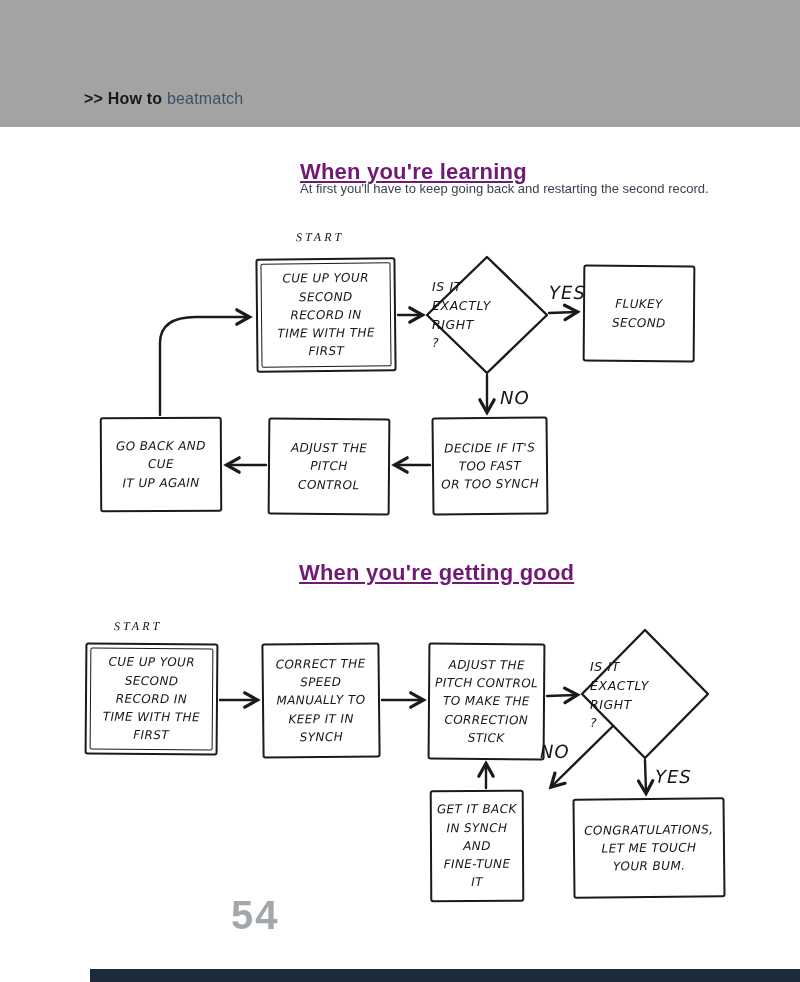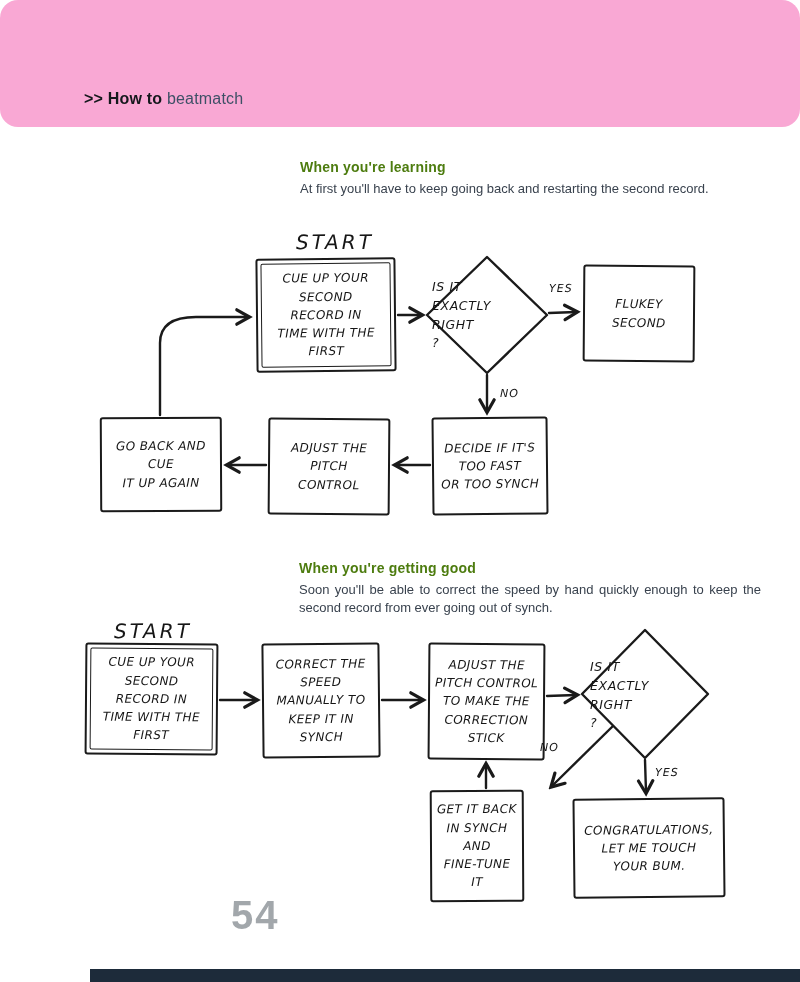--- a/index.html
+++ b/index.html
@@ -6,34 +6,33 @@
   html,body { background:#ffffff; }
   .page {
     position:relative; width:800px; height:982px; margin:0 auto;
     background:#ffffff; overflow:hidden;
     font-family:"Liberation Sans", sans-serif;
   }
 
   
   .header-bar {
     position:absolute; left:0; top:0; width:800px; height:127px;
-    background:#f9a8d4;
-    border-radius:18px;
+    background:#a3a3a3;
   }
   .header-line {
     position:absolute; left:84px; top:90px; font-size:16px; letter-spacing:0.2px;
     color:#15181c; white-space:nowrap;
   }
   .header-line .eyebrow { font-weight:bold; color:#15181c; }
   .header-line .title   { font-weight:normal; color:#3e5066; }
 
   
   .section-heading {
-    position:absolute; font-size:14px; font-weight:bold; color:#4d7c0f;
-    letter-spacing:0.2px; white-space:nowrap;
+    position:absolute; font-size:22px; font-weight:bold; color:#701a75;
+    letter-spacing:0.2px; white-space:nowrap;text-decoration:underline;
   }
   .section-body {
     position:absolute; font-size:13px; line-height:1.42; color:#39424e;
     text-align:justify;
   }
   .h1 { left:300px; top:159px; }
   .b1 { left:300px; top:180px; width:424px; }
   .h2 { left:299px; top:560px; }
   .b2 { left:299px; top:581px; width:462px; }
 
@@ -57,24 +56,24 @@
   }
   .hbox.double::after {
     content:""; position:absolute; inset:3px;
     border:1.5px solid #1a1a1a; border-radius:2px; pointer-events:none;
   }
   .diamond-label {
     position:absolute; white-space:pre-line;
     font-size:12.5px; line-height:1.5; letter-spacing:0.6px;
   }
   .start-label {
-    position:absolute; font-size:20px; letter-spacing:3px; white-space:nowrap;
+    position:absolute; font-size:12px; letter-spacing:3px; white-space:nowrap;font-family:Liberation Serif, serif;
   }
   .edge-label {
-    position:absolute; font-size:11px; letter-spacing:1px; white-space:nowrap;
+    position:absolute; font-size:18px; letter-spacing:1px; white-space:nowrap;
   }
   .r1 { transform:rotate(-0.6deg); }
   .r2 { transform:rotate(0.45deg); }
   .r3 { transform:rotate(-0.3deg); }
 
   
   .page-number {
     position:absolute; left:231px; top:893px; font-size:40px; letter-spacing:2px;
     color:#a2a7ab; font-family:"Liberation Sans", sans-serif;font-weight:bold;
   }
@@ -154,21 +153,20 @@
     </div>
 
     <div class="hbox r3" style="left:100px; top:192px; width:122px; height:95px;">
       <div class="txt hand">GO BACK AND
 CUE
 IT UP AGAIN</div>
     </div>
   </div>
 
   <div class="section-heading h2">When you're getting good</div>
-  <div class="section-body b2">Soon you'll be able to correct the speed by hand quickly enough to keep the second record from ever going out of synch.</div>
 
   <div class="chart chart-2">
     <svg class="wires" viewBox="0 0 800 310">
 
       <path d="M220,85 L256,85" fill="none" stroke="#1a1a1a" stroke-width="2.4" stroke-linecap="round" marker-end="url(#arrow)"></path>
 
       <path d="M382,85 L422,85" fill="none" stroke="#1a1a1a" stroke-width="2.4" stroke-linecap="round" marker-end="url(#arrow)"></path>
 
       <path d="M547,81 L576,80" fill="none" stroke="#1a1a1a" stroke-width="2.4" stroke-linecap="round" marker-end="url(#arrow)"></path>
 

